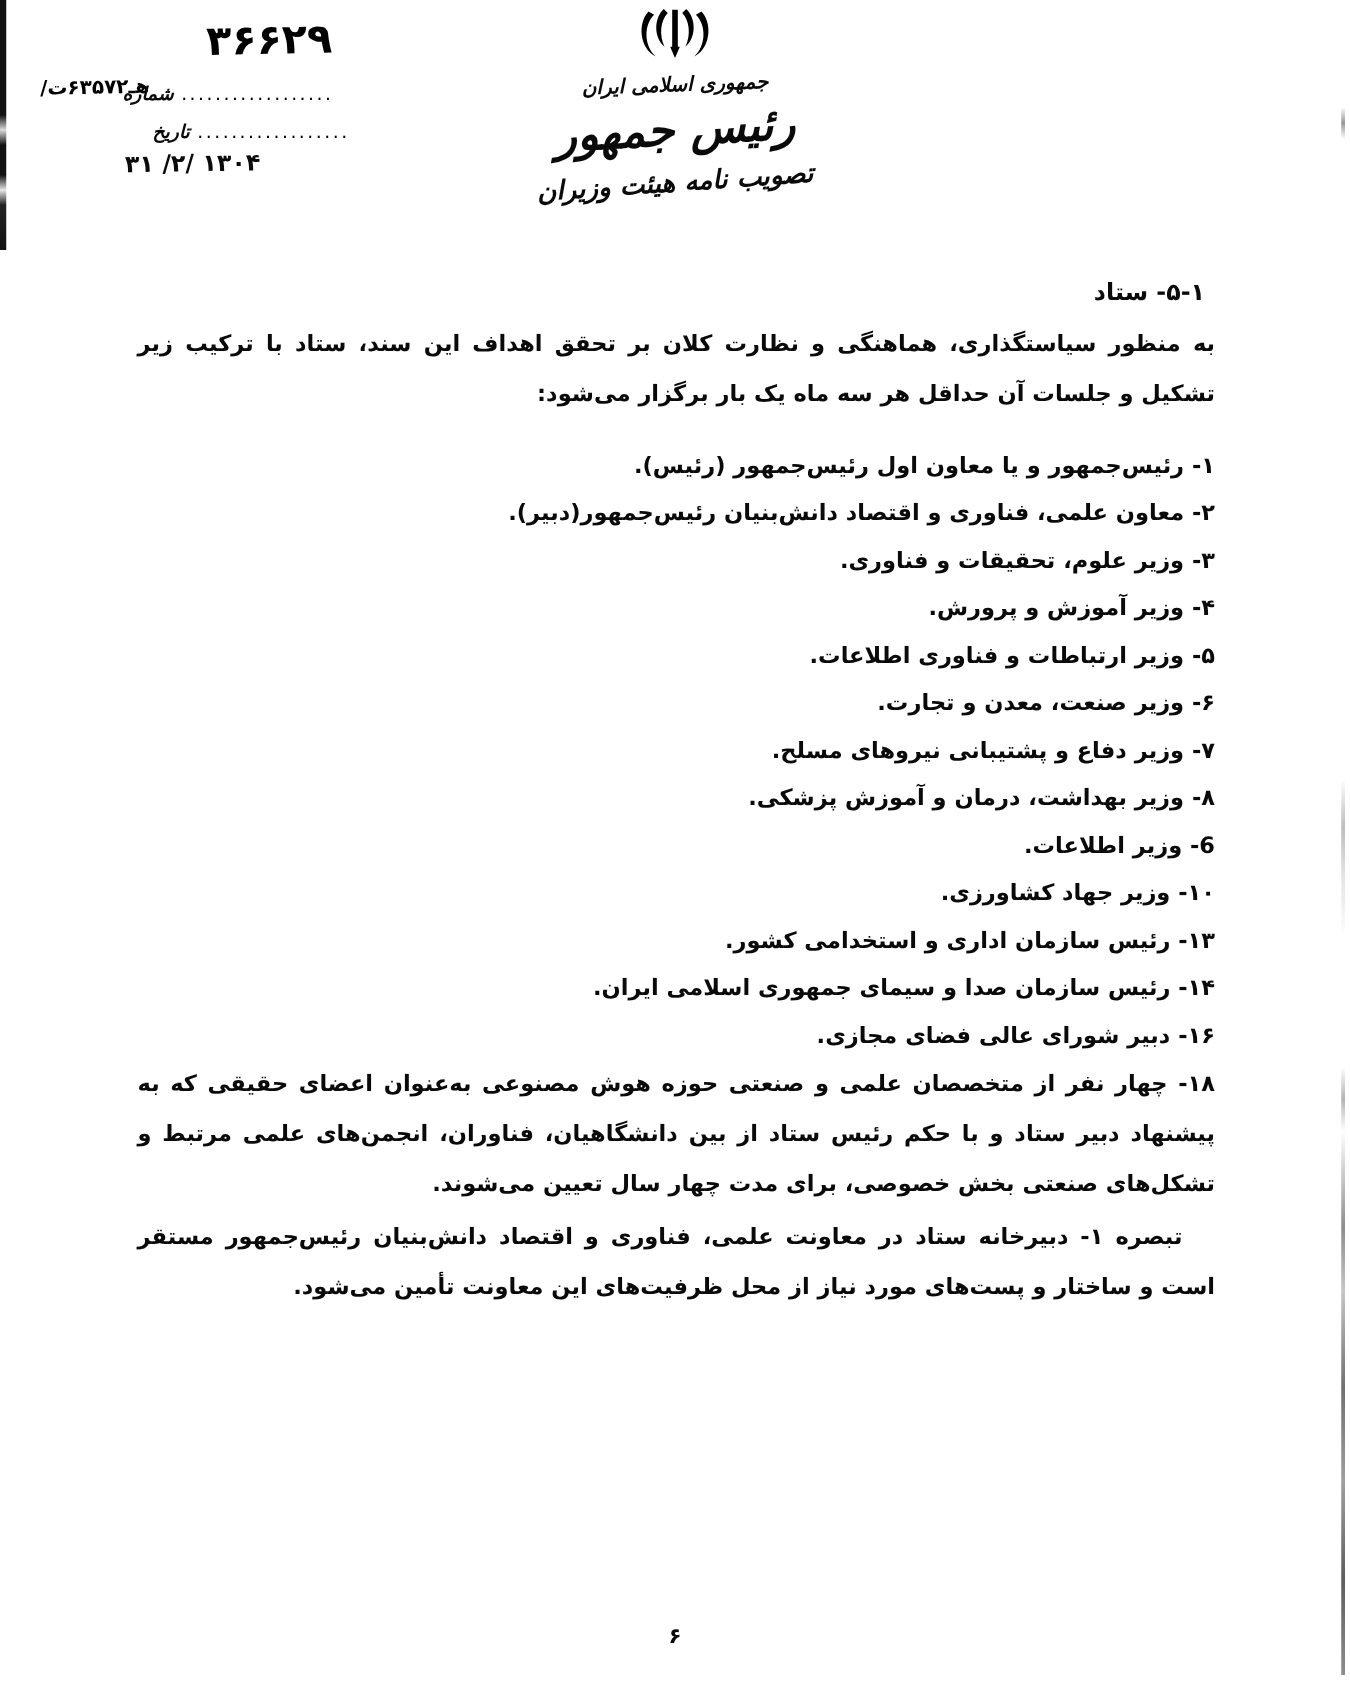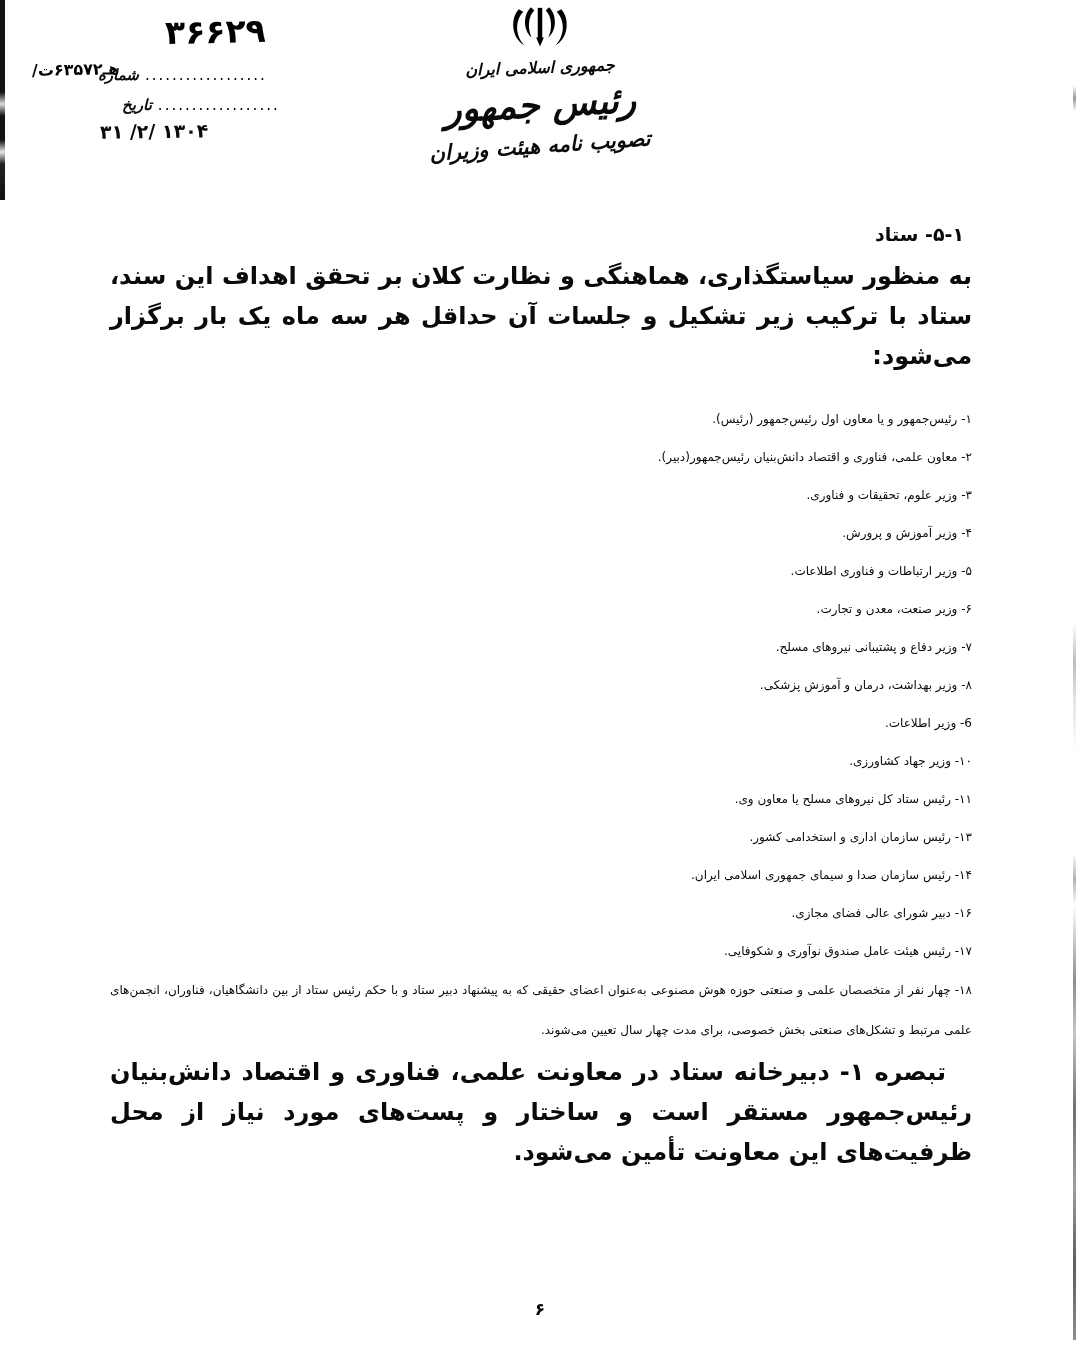--- a/index.html
+++ b/index.html
@@ -179,38 +179,38 @@
     padding-right: 8px;
   }
   .subheading {
     font-size: 19px;
     font-weight: 700;
     line-height: 40px;
     text-align: right;
     padding-right: 8px;
   }
   .para {
-    font-size: 24px;
+    font-size: 18px;
     line-height: 40px;
     text-align: justify;
     text-align-last: right;
     font-weight: 600;
     margin-top: 2px;
   }
   .para.indent-note {
     text-indent: 26px;
   }
   .member-list {
     list-style: none;
     margin: 4px 0 0;
     padding: 0;
   }
   .member-list li {
-    font-size: 12px;
-    font-weight: 400;
+    font-size: 18px;
+    font-weight: 700;
     line-height: 38px;
     text-align: right;
     white-space: nowrap;
   }
   .member-list li.wrap {
     white-space: normal;
     text-align: justify;
     text-align-last: right;
     line-height: 40px;
   }
@@ -283,25 +283,23 @@
       <li>۱- رئیس‌جمهور و یا معاون اول رئیس‌جمهور (رئیس).</li>
       <li>۲- معاون علمی، فناوری و اقتصاد دانش‌بنیان رئیس‌جمهور(دبیر).</li>
       <li>۳- وزیر علوم، تحقیقات و فناوری.</li>
       <li>۴- وزیر آموزش و پرورش.</li>
       <li>۵- وزیر ارتباطات و فناوری اطلاعات.</li>
       <li>۶- وزیر صنعت، معدن و تجارت.</li>
       <li>۷- وزیر دفاع و پشتیبانی نیروهای مسلح.</li>
       <li>۸- وزیر بهداشت، درمان و آموزش پزشکی.</li>
       <li>6- وزیر اطلاعات.</li>
       <li>۱۰- وزیر جهاد کشاورزی.</li>
-      <li>۱۱- رئیس ستاد کل نیروهای مسلح یا معاون وی.</li>
       <li>۱۳- رئیس سازمان اداری و استخدامی کشور.</li>
       <li>۱۴- رئیس سازمان صدا و سیمای جمهوری اسلامی ایران.</li>
       <li>۱۶- دبیر شورای عالی فضای مجازی.</li>
-      <li>۱۷- رئیس هیئت عامل صندوق نوآوری و شکوفایی.</li>
       <li class="wrap">۱۸- چهار نفر از متخصصان علمی و صنعتی حوزه هوش مصنوعی به‌عنوان اعضای حقیقی که به پیشنهاد دبیر ستاد و با حکم رئیس ستاد از بین دانشگاهیان، فناوران، انجمن‌های علمی مرتبط و تشکل‌های صنعتی بخش خصوصی، برای مدت چهار سال تعیین می‌شوند.</li>
     </ul>
 
     <p class="para indent-note">تبصره ۱- دبیرخانه ستاد در معاونت علمی، فناوری و اقتصاد دانش‌بنیان رئیس‌جمهور مستقر است و ساختار و پست‌های مورد نیاز از محل ظرفیت‌های این معاونت تأمین می‌شود.</p>
   </div>
 
   <div class="page-number">۶</div>
 
 </div>
 

